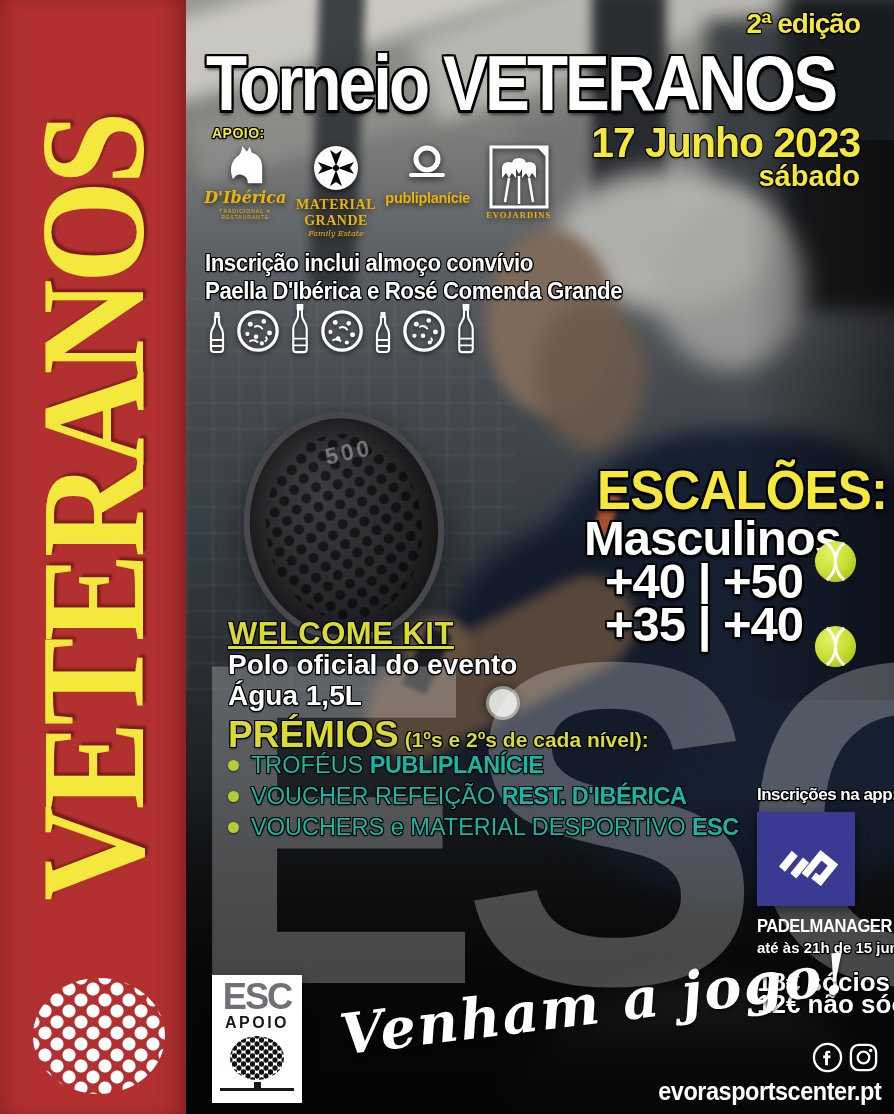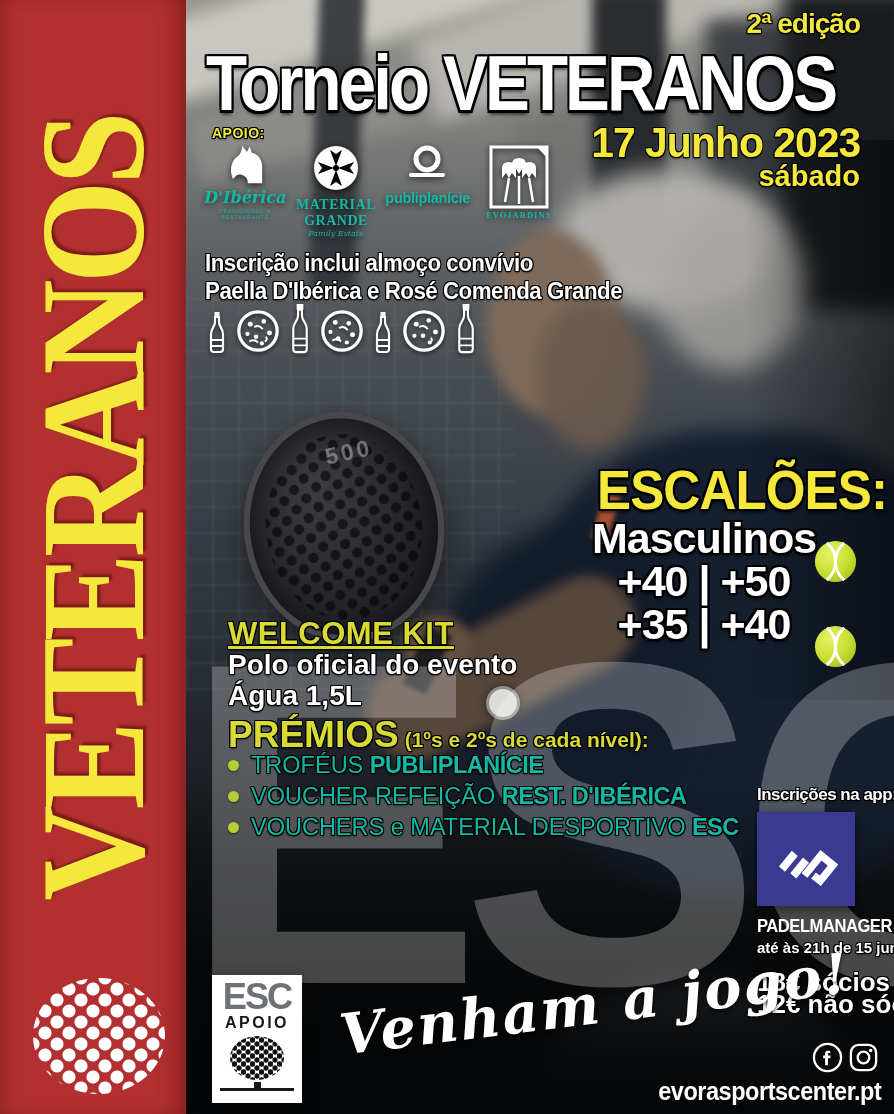--- a/index.html
+++ b/index.html
@@ -88,39 +88,39 @@
 
   
   .edition { right:34px; top:8px; font-size:28px; font-weight:800; letter-spacing:-1px; }
   .title { left:206px; top:40px; font-size:70px; font-weight:800; letter-spacing:-3px; white-space:nowrap;
     transform:scale(.96,1.1); transform-origin:left top; }
   .date { right:34px; top:118px; font-size:43px; font-weight:800; letter-spacing:-1px; transform:scaleX(.95); transform-origin:right top; }
   .weekday { right:34px; top:160px; font-size:29px; font-weight:800; }
   .apoio { left:212px; top:125px; font-size:14px; font-weight:800; letter-spacing:.5px; }
 
   
-  .sponsors { left:204px; top:144px; width:356px; display:flex; gap:8px; align-items:flex-start; color:#14b8a6;
+  .sponsors { left:204px; top:144px; width:356px; display:flex; gap:8px; align-items:flex-start; color:#eab308;
     filter:drop-shadow(0 2px 3px rgba(0,0,0,.7)); }
   .sponsor { width:84px; text-align:center; }
   .sp-name-script { font-family:"DejaVu Serif", serif; font-style:italic; font-weight:bold; font-size:16px; margin-top:-2px; }
   .sp-tag-tiny { font-size:5px; letter-spacing:1px; margin-top:1px; }
   .sp-name-serif { font-family:"Liberation Serif", serif; font-weight:bold; font-size:14px; line-height:14px; letter-spacing:.5px; margin-top:2px; }
   .sp-tag-script { font-family:"DejaVu Serif", serif; font-style:italic; font-size:8px; margin-top:1px; }
   .sp-name-low { font-size:14.5px; font-weight:700; letter-spacing:-.3px; margin-top:2px; }
   .sp-name-evo { font-family:"Liberation Serif", serif; font-weight:bold; font-size:8.5px; letter-spacing:1px; margin-top:-14px; }
 
   
   .inclusion { left:205px; top:249px; font-size:23px; font-weight:800; line-height:28px; letter-spacing:-.5px;
     transform:scaleX(.97); transform-origin:left top; white-space:nowrap; }
   .food-row { left:208px; top:304px; display:flex; align-items:flex-end; gap:9px; height:50px;
     filter:drop-shadow(0 2px 2px rgba(0,0,0,.6)); }
 
   
   .escaloes-h { left:597px; top:458px; font-size:55px; font-weight:800; letter-spacing:-1px; transform:scaleX(.93); transform-origin:left top; }
-  .esc-group { width:240px; left:584px; text-align:center; font-weight:800; color:#fff; line-height:43px; font-size:43px; letter-spacing:-1px; }
+  .esc-group { width:240px; left:584px; text-align:center; font-weight:800; color:#fff; line-height:43px; font-size:49px; letter-spacing:-1px; }
   .g1 { top:517px; } .g2 { top:603px; }
   .ball { left:813px; width:45px; height:45px; }
   .ball1 { top:539px; } .ball2 { top:624px; }
 
   
   .welcome-h { left:228px; top:616px; font-size:31px; font-weight:800; letter-spacing:.5px;text-decoration:underline; }
   .welcome-l1 { left:228px; top:649px; font-size:28px; font-weight:700; }
   .welcome-l2 { left:228px; top:680px; font-size:28px; font-weight:700; }
 
   

